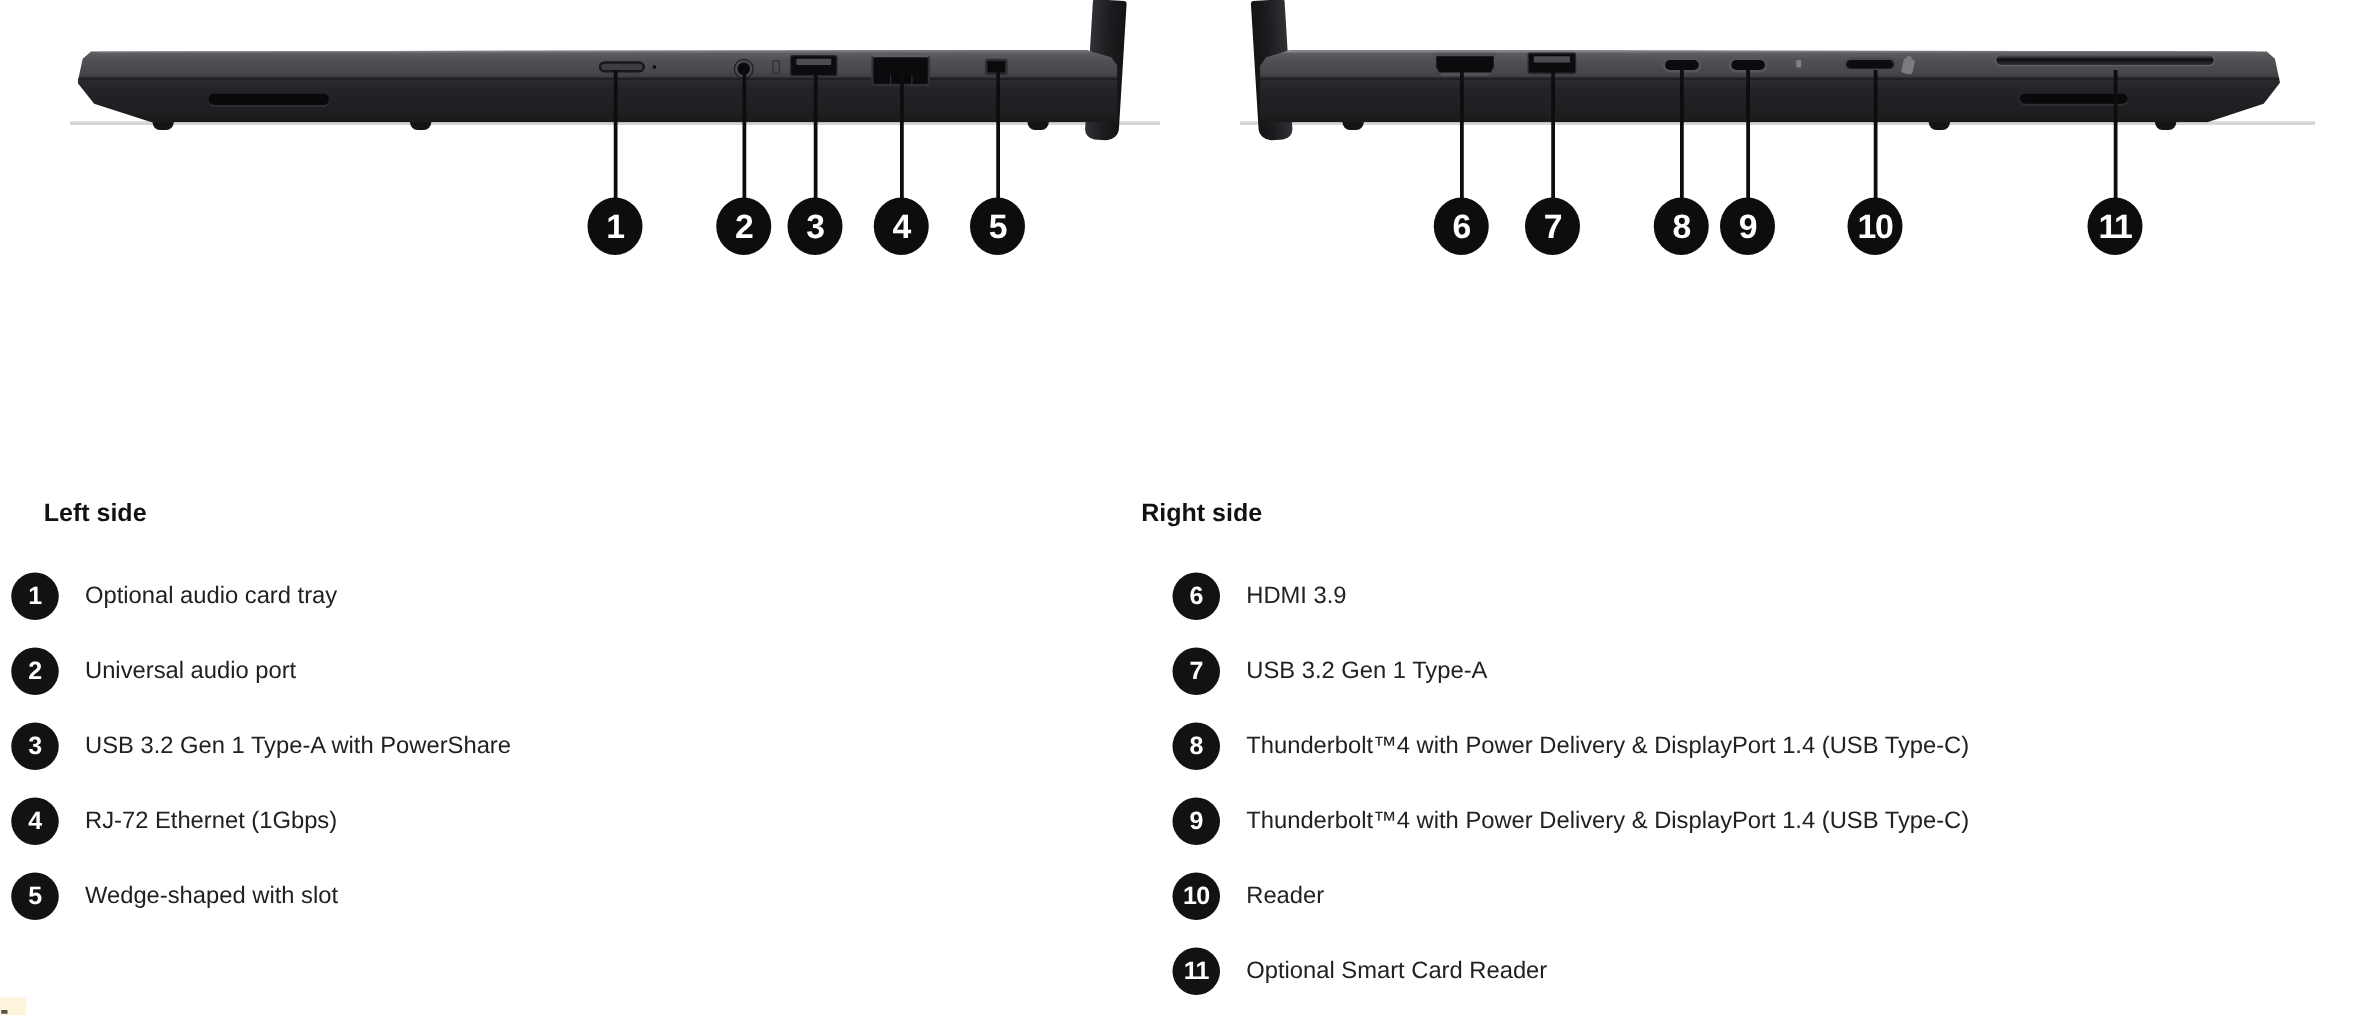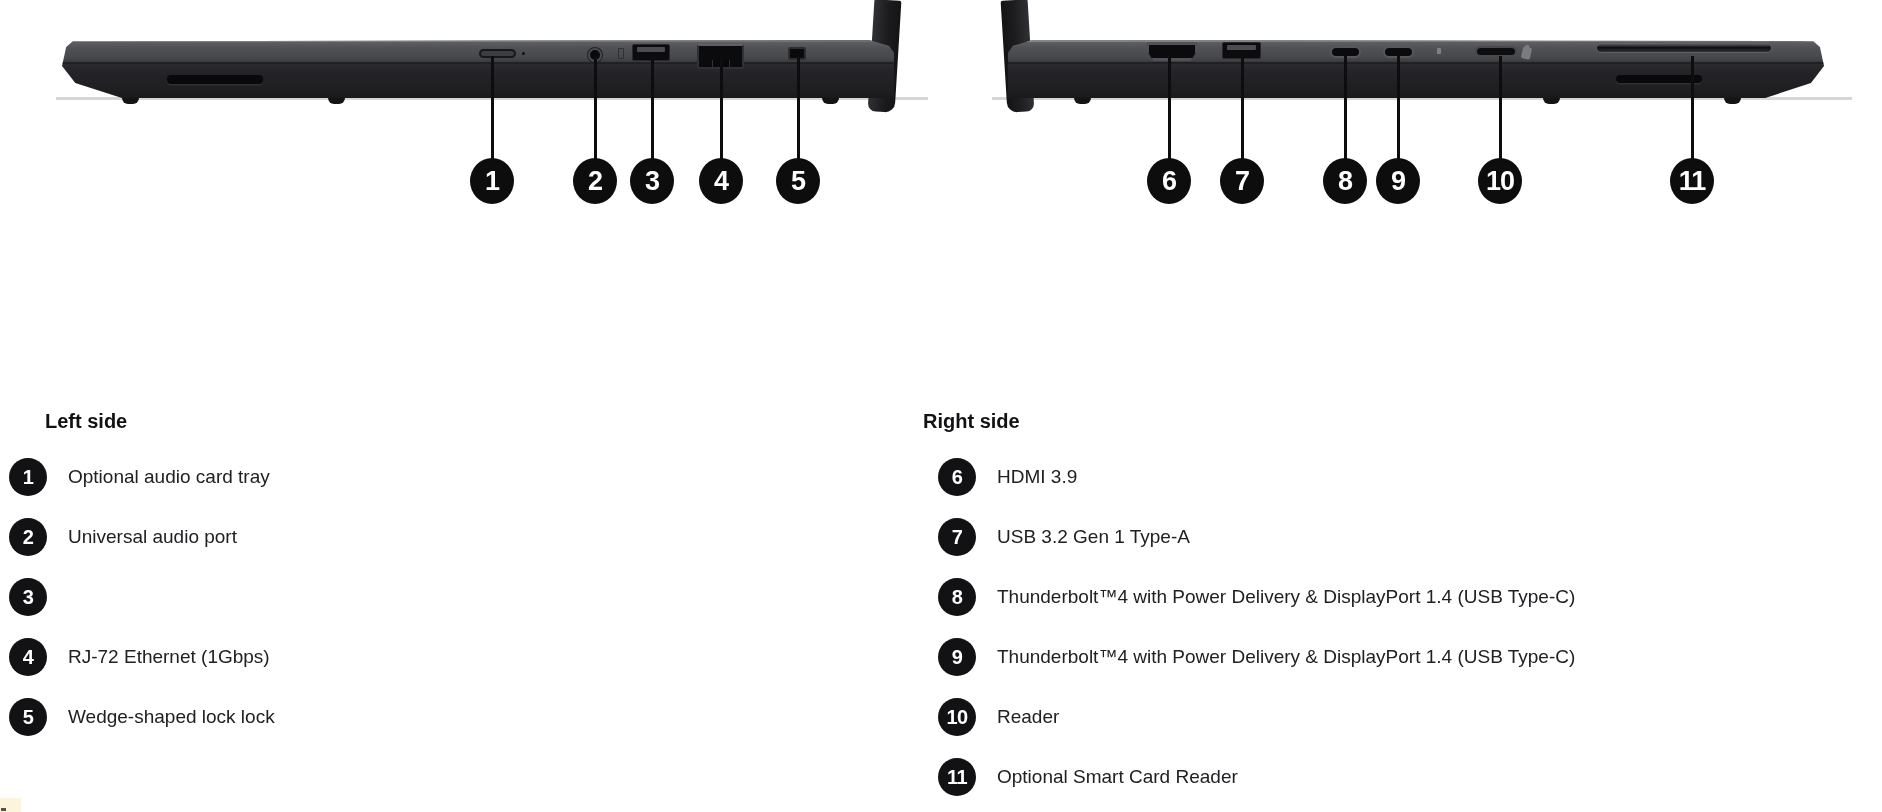--- a/index.html
+++ b/index.html
@@ -65,21 +65,21 @@
     background:linear-gradient(180deg,#595a5f,#0e0e11 45%,#313237);}
   .vent-r{left:608px;top:35px;width:86px;height:8px;}
 
   
   .callout{position:absolute;top:56px;width:0;z-index:3;}
   .callout .line{position:absolute;left:-1.5px;top:0;width:3px;height:104px;background:#0d0d0d;}
   .callout .num{position:absolute;top:102px;left:-22px;width:44px;height:46px;border-radius:50%;background:#0d0d0d;
     color:#ffffff;font-size:27px;font-weight:700;display:flex;align-items:center;justify-content:center;letter-spacing:-1px;}
 
   
-  .side-title{position:absolute;margin:10px;font-size:20px;font-weight:700;color:#111214;}
+  .side-title{position:absolute;margin:0;font-size:20px;font-weight:700;color:#111214;}
   .legend-list{position:absolute;display:flex;flex-direction:column;gap:22px;}
   .legend-row{display:flex;align-items:center;gap:21px;height:38px;}
   .badge{width:38px;height:38px;border-radius:50%;background:#121214;color:#ffffff;font-size:20px;font-weight:700;
     display:flex;align-items:center;justify-content:center;flex:0 0 38px;letter-spacing:-0.5px;}
   .item-label{font-size:19px;color:#202124;white-space:nowrap;}
 
   
   .corner-artifact{position:absolute;left:0;top:798px;width:21px;height:14px;background:#fcf5dc;}
   .corner-artifact::after{content:"";position:absolute;left:1px;bottom:1px;width:5px;height:3px;background:#56524a;}
 </style>
@@ -175,28 +175,29 @@
   <div class="legend-row">
     <span class="badge">1</span>
     <span class="item-label">Optional audio card tray</span>
   </div>
   <div class="legend-row">
     <span class="badge">2</span>
     <span class="item-label">Universal audio port</span>
   </div>
   <div class="legend-row">
     <span class="badge">3</span>
+    <span class="item-label">USB 3.2 Gen 1 Type-A with PowerShare</span>
   </div>
   <div class="legend-row">
     <span class="badge">4</span>
     <span class="item-label">RJ-72 Ethernet (1Gbps)</span>
   </div>
   <div class="legend-row">
     <span class="badge">5</span>
-    <span class="item-label">Wedge-shaped lock lock</span>
+    <span class="item-label">Wedge-shaped with slot</span>
   </div>
 </div>
 
 <h2 class="side-title" style="left:913px;top:400px">Right side</h2>
 <div class="legend-list" style="left:938px;top:458px">
   <div class="legend-row">
     <span class="badge">6</span>
     <span class="item-label">HDMI 3.9</span>
   </div>
   <div class="legend-row">

